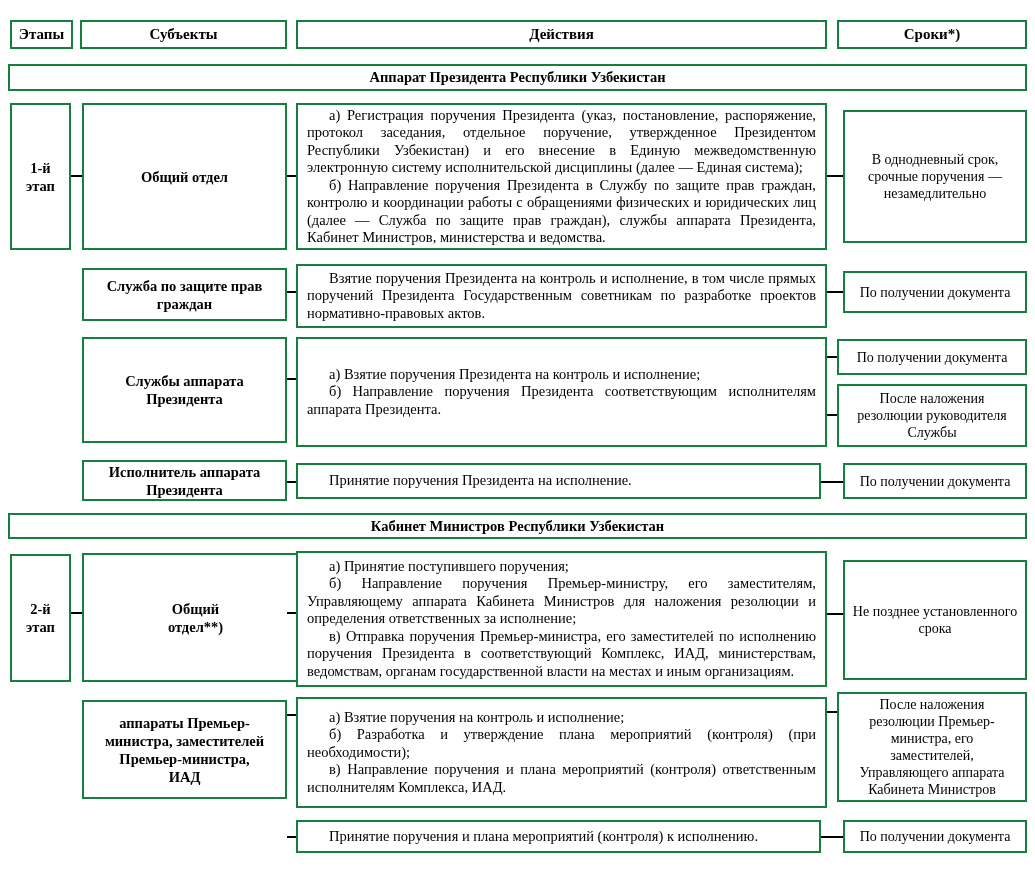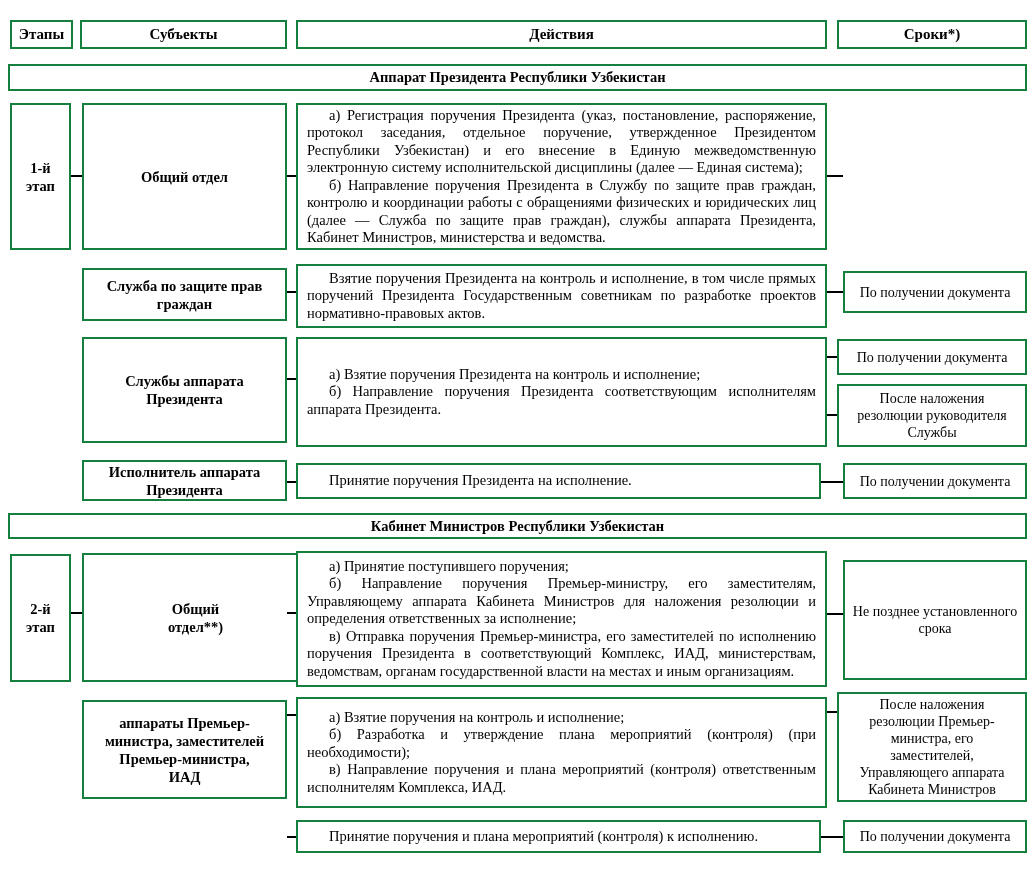--- a/index.html
+++ b/index.html
@@ -28,20 +28,23 @@
 
   <div class="box center band" style="left:8px;top:64px;width:1019px;height:27px;">Аппарат Президента Республики Узбекистан</div>
 
   <div class="box center stage" style="left:10px;top:103px;width:61px;height:147px;">1-й
 этап</div>
   <div class="box center subject" style="left:82px;top:103px;width:205px;height:147px;">Общий отдел</div>
   <div class="box action" style="left:296px;top:103px;width:531px;height:147px;">
     <p>а) Регистрация поручения Президента (указ, постановление, распоряжение, протокол заседания, отдельное поручение, утвержденное Президентом Республики Узбекистан) и его внесение в Единую межведомственную электронную систему исполнительской дисциплины (далее — Единая система);</p>
     <p>б) Направление поручения Президента в Службу по защите прав граждан, контролю и координации работы с обращениями физических и юридических лиц (далее — Служба по защите прав граждан), службы аппарата Президента, Кабинет Министров, министерства и ведомства.</p>
   </div>
+  <div class="box center time" style="left:843px;top:110px;width:184px;height:133px;">В однодневный срок,
+срочные поручения —
+незамедлительно</div>
   <div class="conn" style="left:71px;top:175px;width:11px;"></div>
   <div class="conn" style="left:287px;top:175px;width:9px;"></div>
   <div class="conn" style="left:827px;top:175px;width:16px;"></div>
 
   <div class="box center subject" style="left:82px;top:268px;width:205px;height:53px;">Служба по защите прав
 граждан</div>
   <div class="box action" style="left:296px;top:264px;width:531px;height:64px;">
     <p>Взятие поручения Президента на контроль и исполнение, в том числе прямых поручений Президента Государственным советникам по разработке проектов нормативно-правовых актов.</p>
   </div>
   <div class="box center time" style="left:843px;top:271px;width:184px;height:42px;">По получении документа</div>

